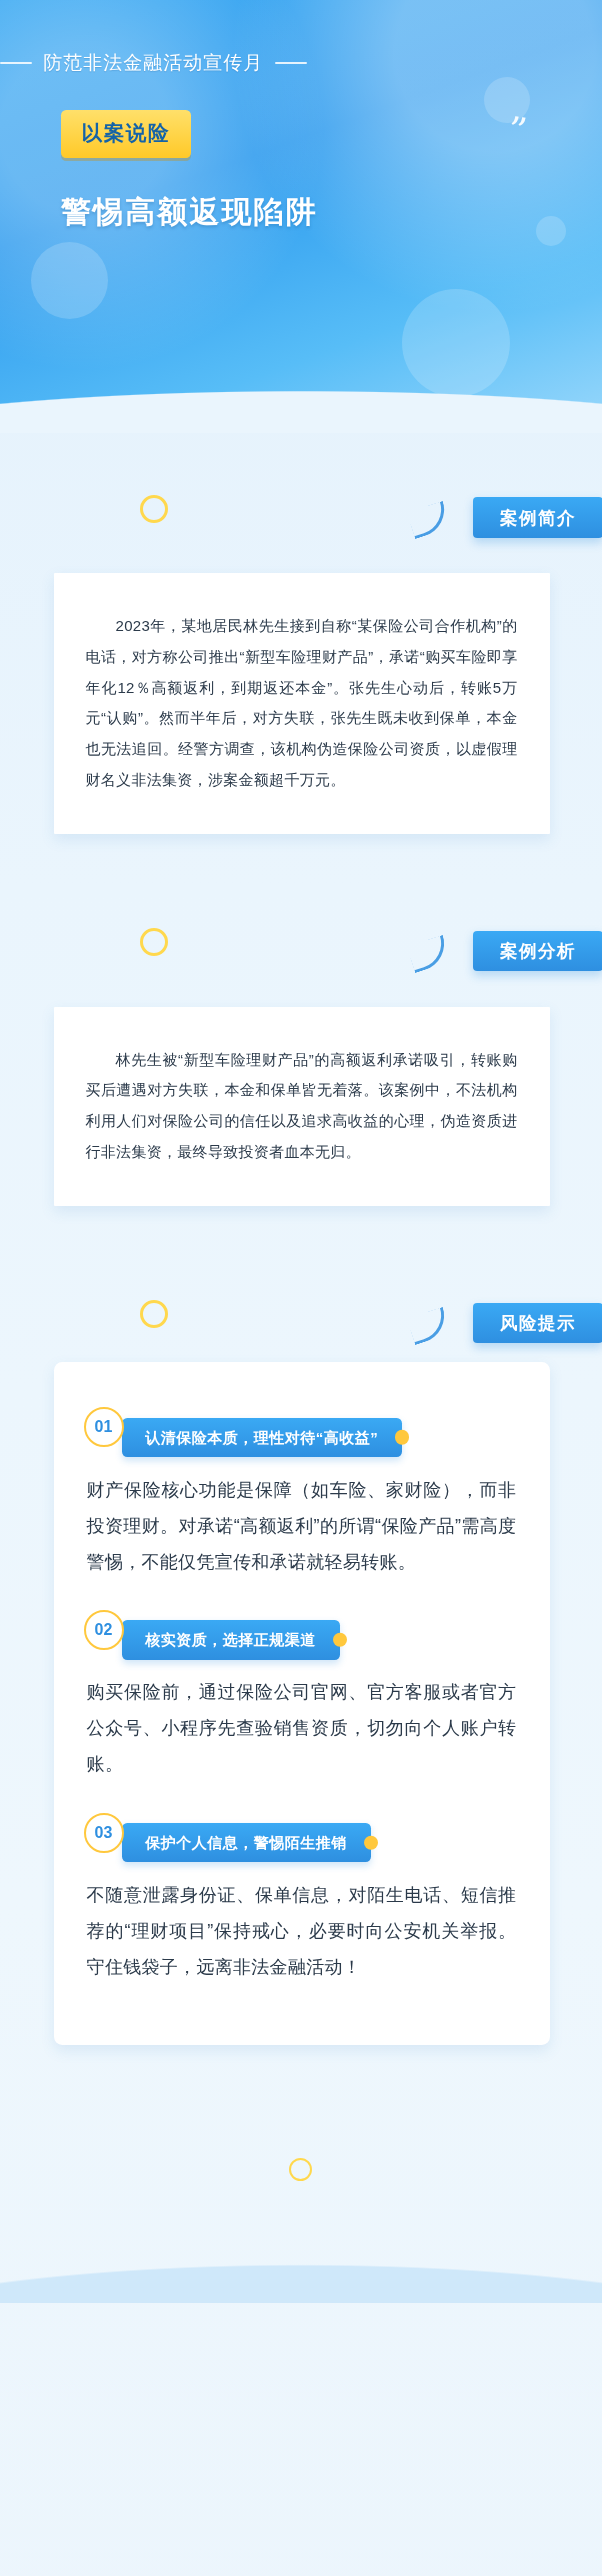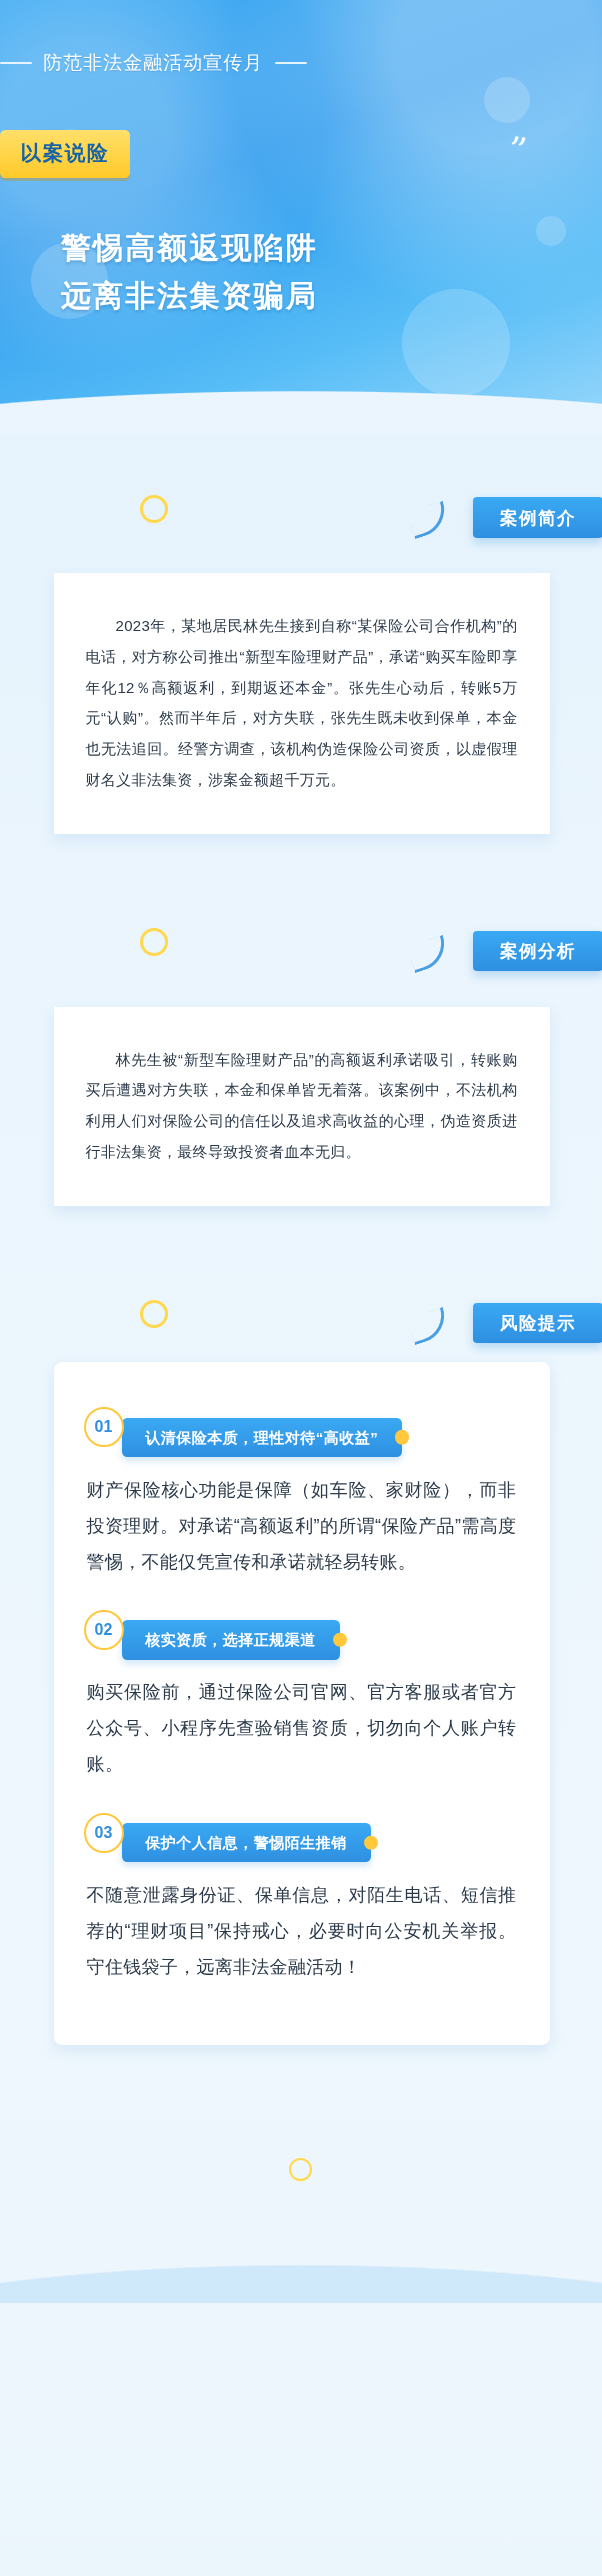--- a/index.html
+++ b/index.html
@@ -51,42 +51,42 @@
     padding-top: 50px;
   }
   .hero-top .dash {
     width: 32px; height: 1.5px; background: rgba(255,255,255,0.85); border-radius: 1px;
   }
   .hero-top .title {
     color: #ffffff; font-size: 19px; letter-spacing: 1px; font-weight: 400;
     text-shadow: 0 0.5px 1px rgba(0,60,120,.18);
   }
 
-  .badge-wrap { position: relative; margin-top: 54px; }
+  .badge-wrap { position: relative; margin-top: 34px; padding-left: 61px; }
   .badge {
     display: inline-block;
     background: linear-gradient(180deg, #ffe06a 0%, #ffc928 100%);
     color: #1463a8;
     font-size: 20.6px; font-weight: bold; letter-spacing: 1.5px;
     padding: 9.3px 20.6px 10.3px;
     border-radius: 5.2px;
     box-shadow: 0 3.1px 0 rgba(206,141,10,0.35);
   }
   .quote-mark {
     position: absolute; right: 77px; top: 3.1px;
     color: #ffffff; font-size: 36px; line-height: 1; font-family: "DejaVu Serif", serif;
     opacity: .92; transform: rotate(8deg);
   }
   .quote-mark.small {
     position: absolute; left: 242px; top: 381px;
     color: #ffffff; font-size: 30px; opacity: .8; transform: rotate(-6deg);
   }
   .hero-h1 {
     position: relative;
-    margin-top: 48px; padding-left: 61px;
+    margin-top: 32px; padding-left: 61px;
     color: #ffffff; font-size: 30px; font-weight: bold; letter-spacing: 2.1px;
     line-height: 1.48;
     text-shadow: 0 1.5px 3.1px rgba(8,72,130,.25);
   }
 
   
   .sec-head {
     position: relative;
     width: 603px; height: 77px;
     display: flex; align-items: center; justify-content: flex-end;
@@ -202,21 +202,20 @@
       <span class="title">防范非法金融活动宣传月</span>
       <span class="dash"></span>
     </div>
 
     <div class="badge-wrap">
       <span class="badge">以案说险</span>
       <span class="quote-mark">”</span>
     </div>
 
     <div class="hero-h1">警惕高额返现陷阱</div>
-    <div class="hero-h1" style="margin-top:4.1px">远离非法集资骗局</div>
 
     <span class="quote-mark small">“</span>
     <div class="wave"></div>
   </div>
 
   <div class="gap-90"></div>
   <div class="sec-head">
     <span class="ring"></span>
     <span class="ribbon">案例简介</span>
     <span class="swoosh"></span>

